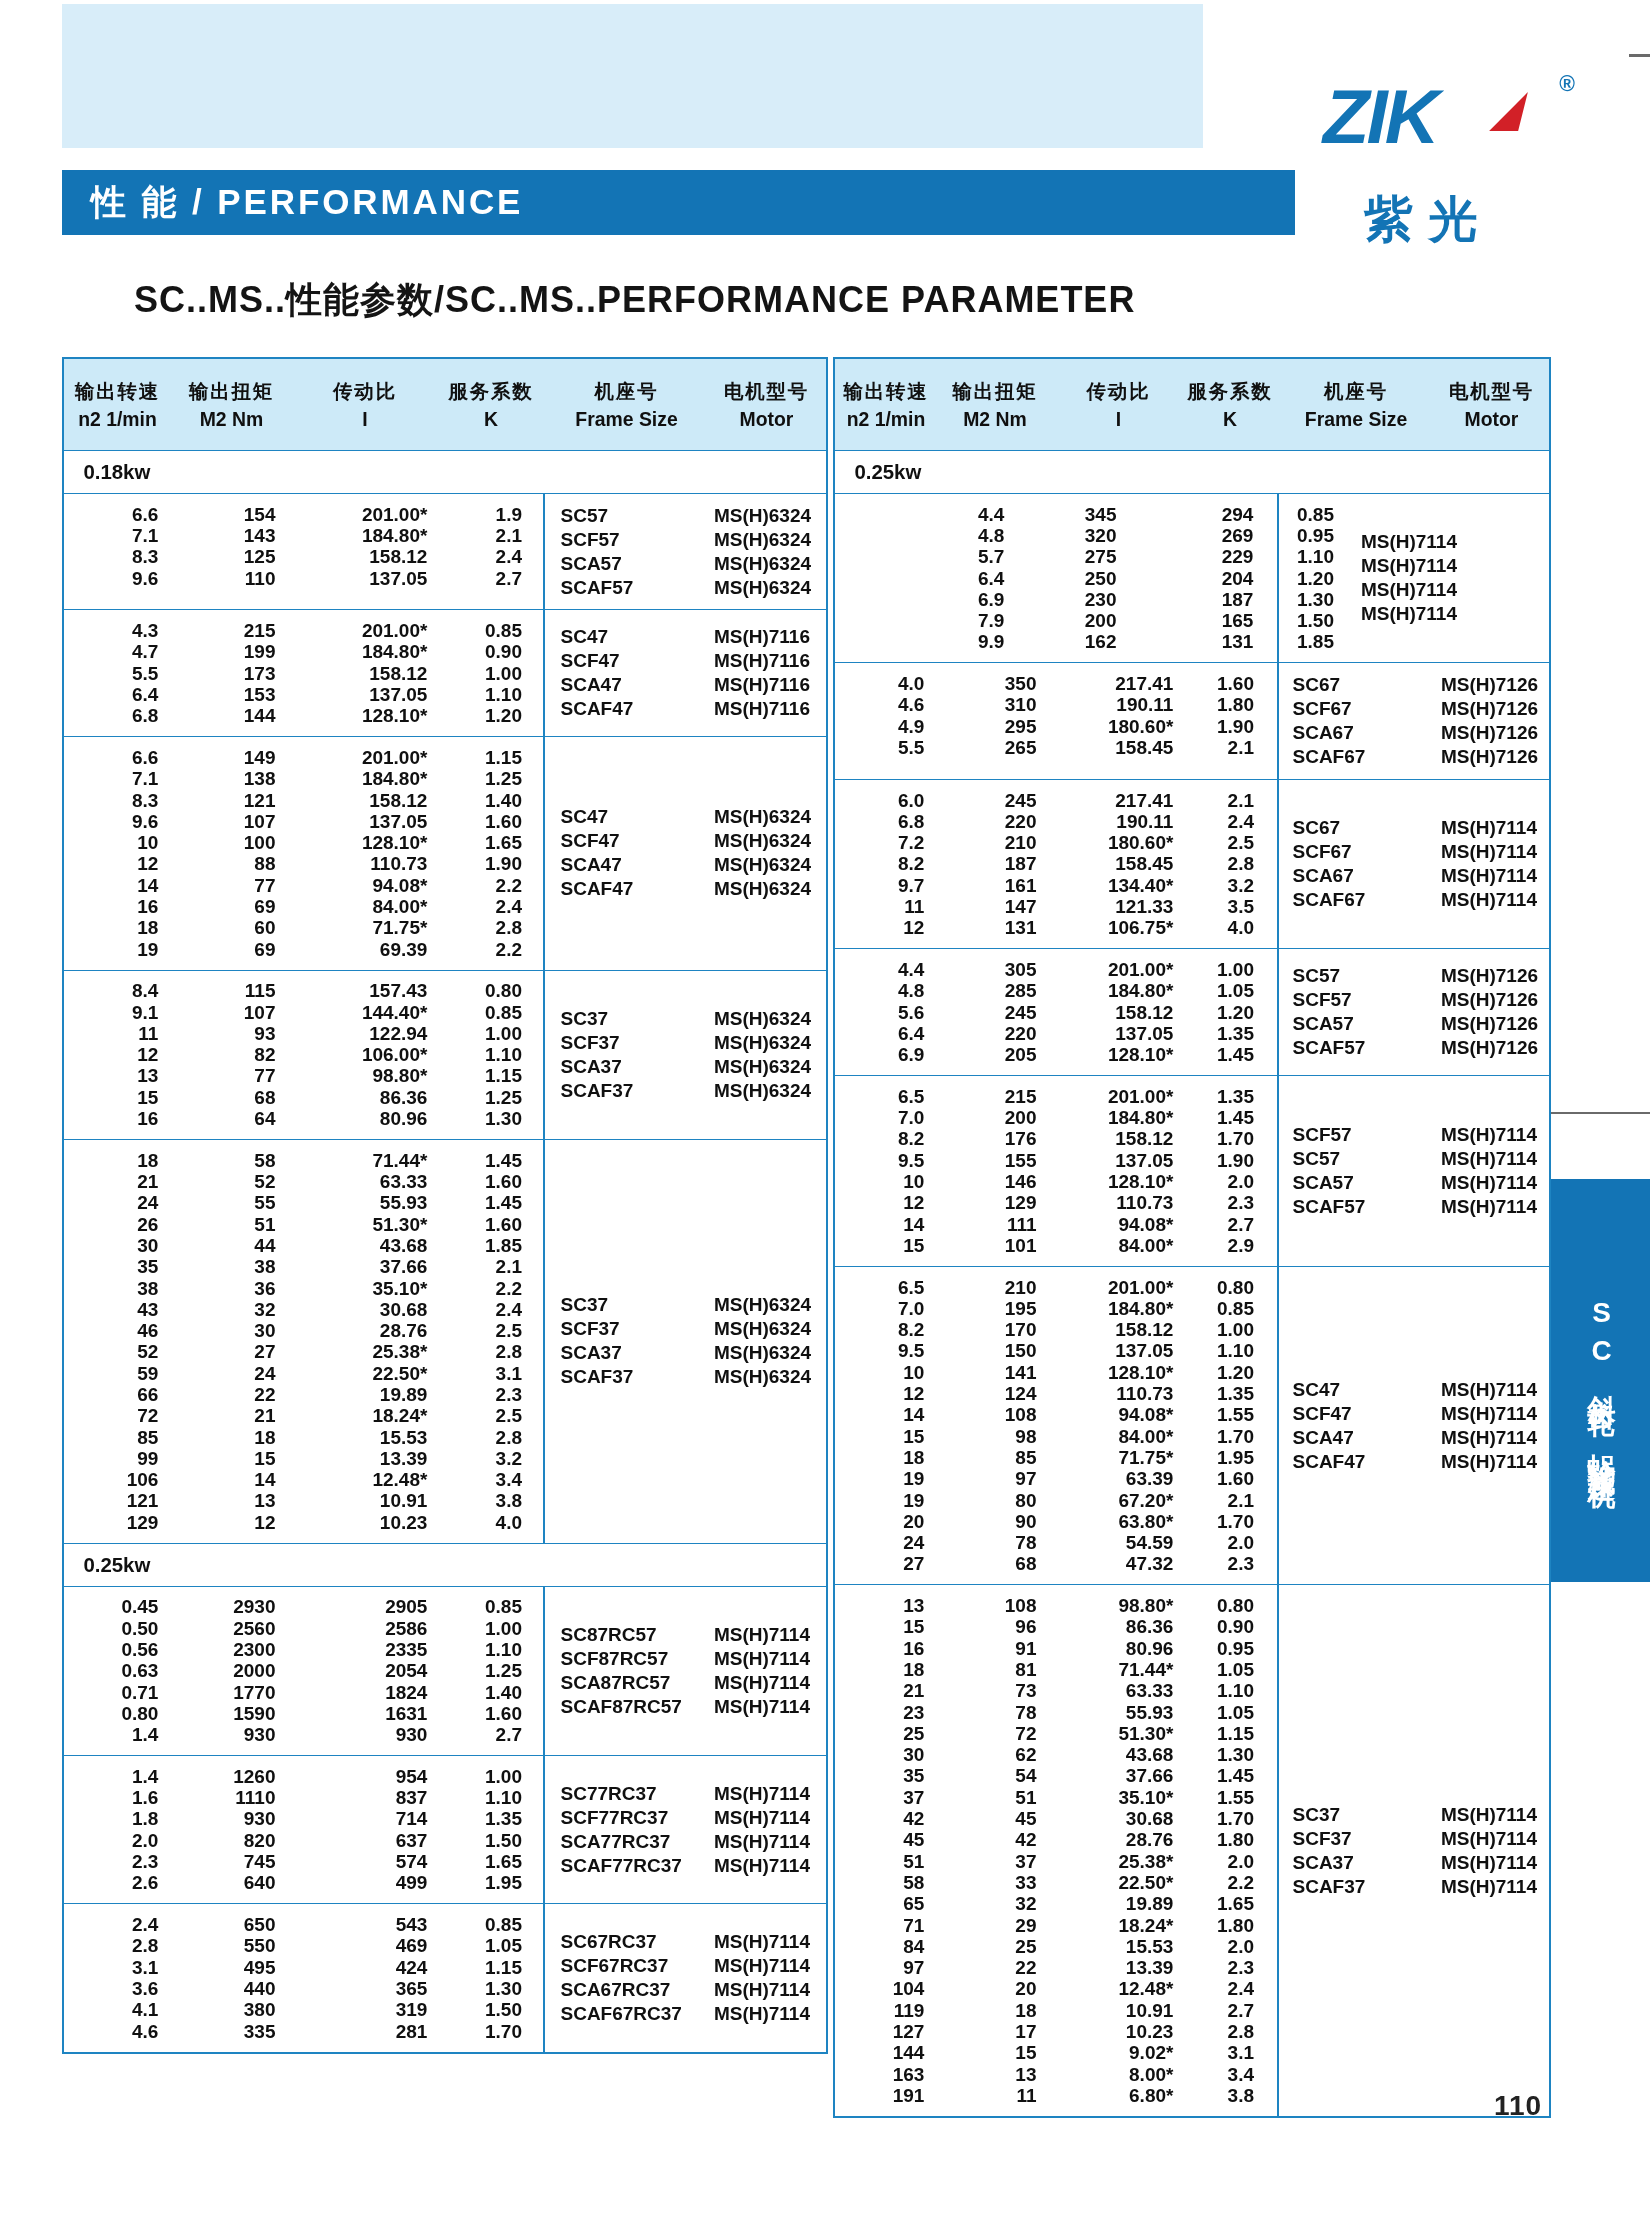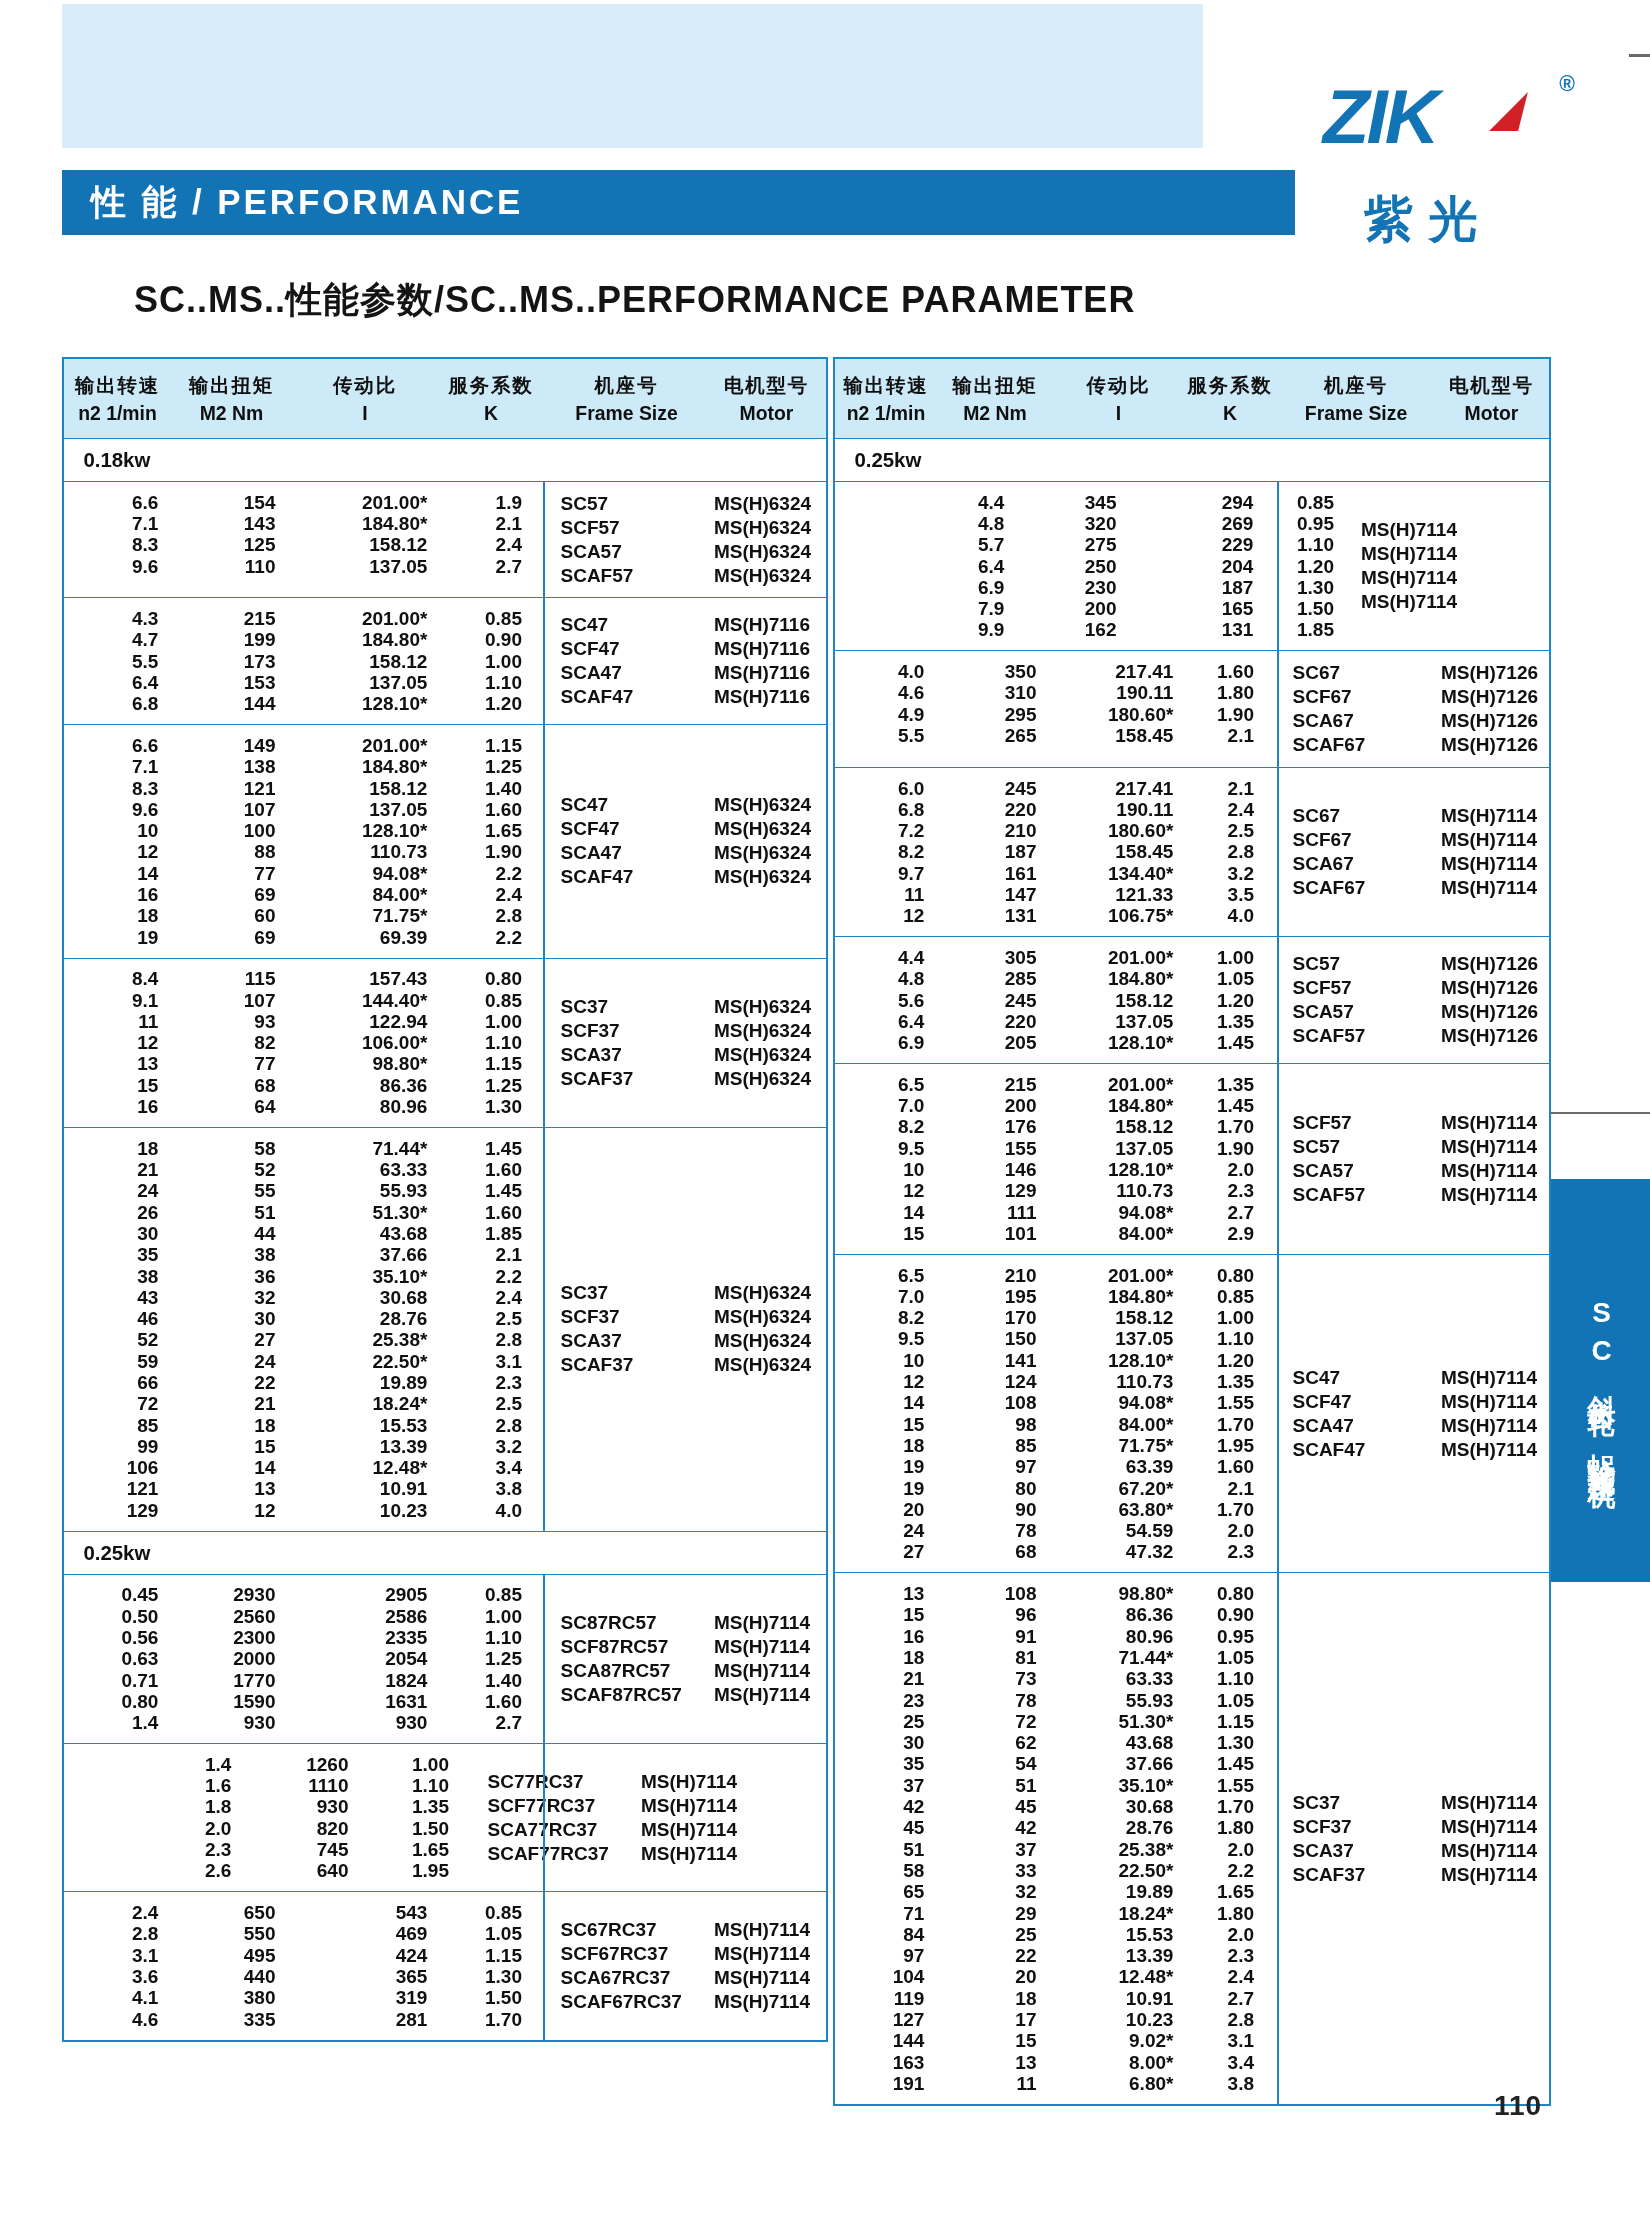--- a/index.html
+++ b/index.html
@@ -17,21 +17,21 @@
            border-bottom:39px solid #d22027;transform:skewX(-14deg);}
   .reg{position:absolute;right:-1.9px;top:-3.9px;font-size:21.3px;font-weight:bold;font-style:normal;color:#1374b5;}
   .logo-sub{position:absolute;left:1364px;top:175px;font-size:49px;font-weight:bold;color:#1374b5;letter-spacing:15.5px;white-space:nowrap;margin-top:12px;}
 
   .title{position:absolute;left:134px;top:276px;font-size:36px;font-weight:bold;color:#141414;letter-spacing:1px;white-space:nowrap;}
 
   
   .table{position:absolute;top:357px;border:2.9px solid #1e84c2;background:#fff;}
   .table.left {left:62px;width:766px;--w0:107px;--w1:121px;--w2:146px;--w3:106px;--w4:165px;--w5:115px;--divx:479px;}
   .table.right{left:833px;width:718px;--w0:102px;--w1:116px;--w2:131px;--w3:92px; --w4:160px;--w5:111px;--divx:442px;}
-  .thead{display:flex;background:#cdeaf8;height:80px;border-bottom:1.9px solid #1e84c2;}
+  .thead{display:flex;background:#cdeaf8;height:92px;border-bottom:1.9px solid #1e84c2;}
   .th{display:flex;flex-direction:column;justify-content:center;align-items:center;row-gap:2.9px;color:#101010;}
   .th-zh{font-size:19.4px;font-weight:bold;letter-spacing:1.9px;white-space:nowrap;}
   .th-en{font-size:19.4px;font-weight:bold;white-space:nowrap;}
   .col0{width:var(--w0);} .col1{width:var(--w1);} .col2{width:var(--w2);}
   .col3{width:var(--w3);} .col4{width:var(--w4);} .col5{width:var(--w5);}
   .section{height:43px;line-height:43px;padding-left:19.4px;font-size:20.4px;font-weight:bold;color:#101010;
            border-bottom:1.9px solid #1e84c2;background:#fff;}
   .block{display:flex;position:relative;padding:9.7px 0;border-bottom:1.9px solid #1e84c2;background:#fff;justify-content:center;}
   .block:last-child{border-bottom:none;}
   .block::before{content:'';position:absolute;left:var(--divx);top:0;bottom:0;width:1.9px;background:#1e84c2;}
@@ -449,20 +449,28 @@
           <div class="val">2.3</div>
           <div class="val">2.6</div>
         </div>
         <div class="bcol num col1">
           <div class="val">1260</div>
           <div class="val">1110</div>
           <div class="val">930</div>
           <div class="val">820</div>
           <div class="val">745</div>
           <div class="val">640</div>
+        </div>
+        <div class="bcol num col2">
+          <div class="val">954</div>
+          <div class="val">837</div>
+          <div class="val">714</div>
+          <div class="val">637</div>
+          <div class="val">574</div>
+          <div class="val">499</div>
         </div>
         <div class="bcol num col3">
           <div class="val">1.00</div>
           <div class="val">1.10</div>
           <div class="val">1.35</div>
           <div class="val">1.50</div>
           <div class="val">1.65</div>
           <div class="val">1.95</div>
         </div>
         <div class="bcol mid col4">

